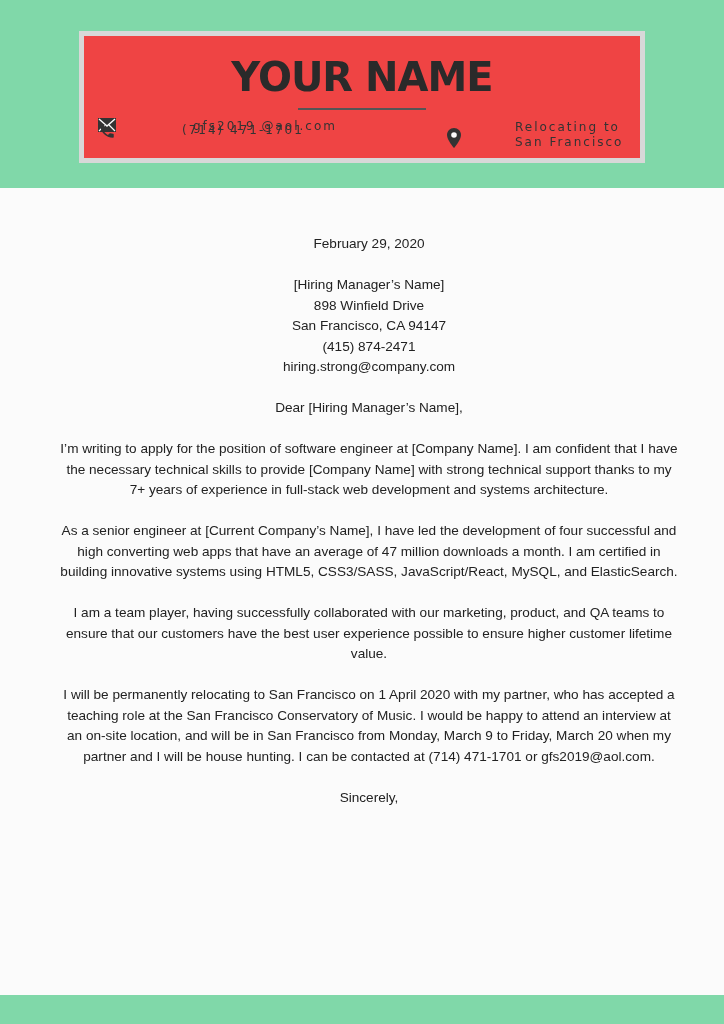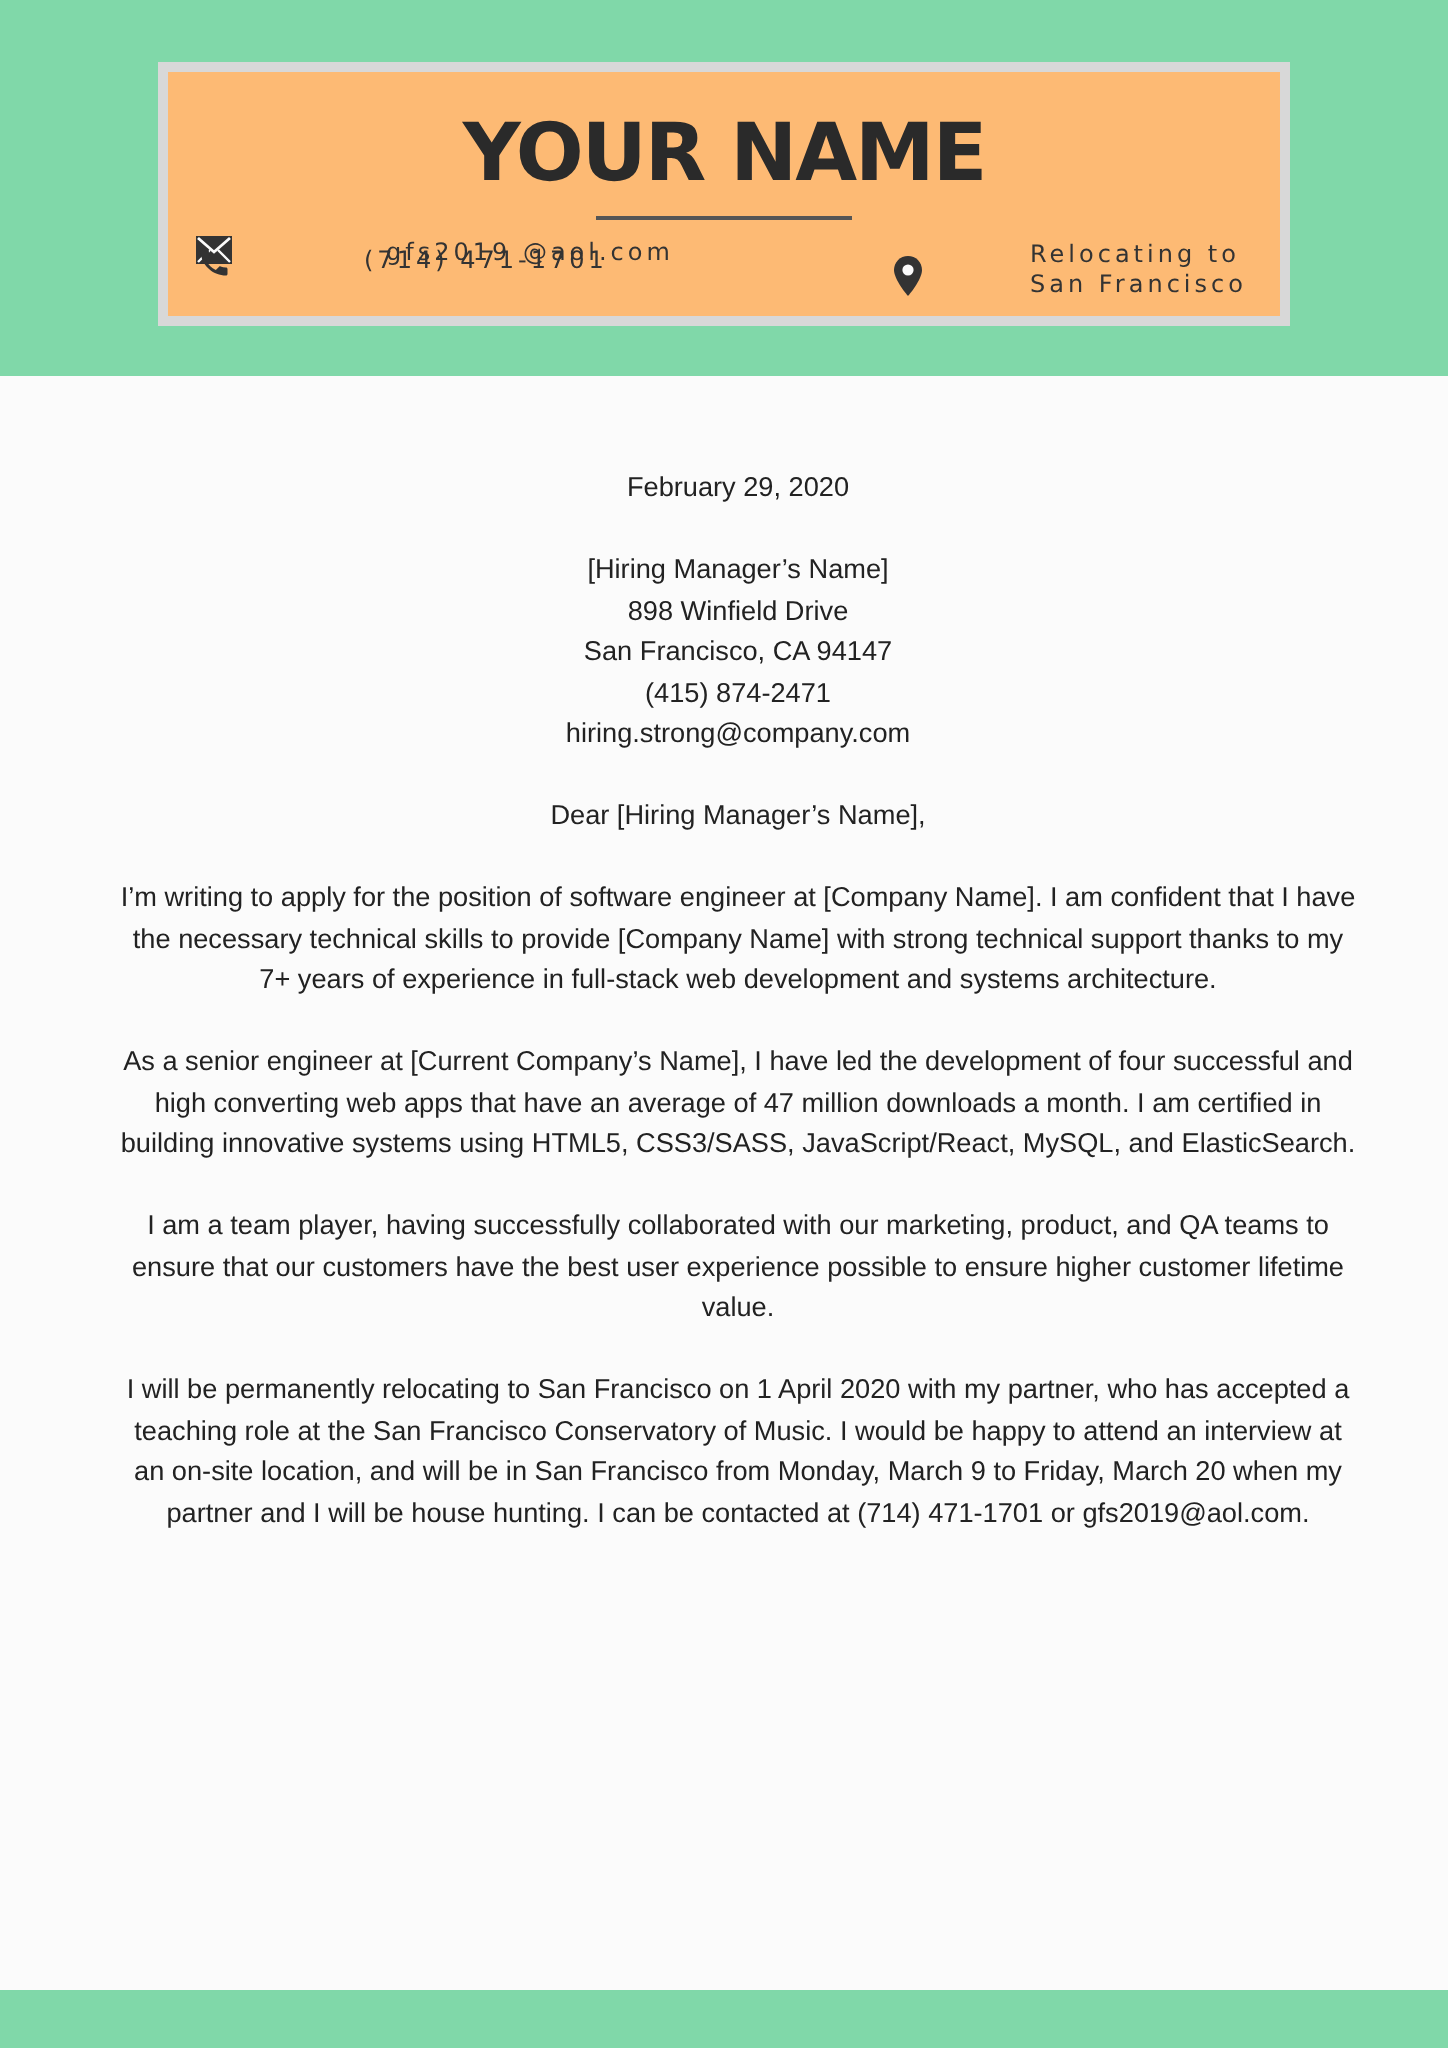--- a/index.html
+++ b/index.html
@@ -12,21 +12,21 @@
   .header-band {
     position: absolute; left: 0; top: 0; width: 724px; height: 188px;
     background: #80d8a9;
   }
   .footer-band {
     position: absolute; left: 0; top: 995px; width: 724px; height: 29px;
     background: #80d8a9;
   }
   .name-card {
     position: absolute; left: 79px; top: 31px; width: 556px; height: 122px;
-    background: #fdba74;
+    background: #ef4444;
     border: 5px solid #d8d8d8;
   }
   .name-title {
     position: absolute; left: 0; right: 0; top: 18px;
     text-align: center;
     font-family: "DejaVu Sans", sans-serif;
     font-weight: bold; font-size: 40px; letter-spacing: -1px;
     color: #2a2a2a;
   }
   .name-rule {
@@ -103,15 +103,16 @@
     <span class="addr-line">898 Winfield Drive</span>
     <span class="addr-line">San Francisco, CA 94147</span>
     <span class="addr-line">(415) 874-2471</span>
     <span class="addr-line">hiring.strong@company.com</span>
   </p>
   <p>Dear [Hiring Manager’s Name],</p>
   <p>I’m writing to apply for the position of software engineer at [Company Name]. I am confident that I have the necessary technical skills to provide [Company Name] with strong technical support thanks to my 7+ years of experience in full-stack web development and systems architecture.</p>
   <p>As a senior engineer at [Current Company’s Name], I have led the development of four successful and high converting web apps that have an average of 47 million downloads a month. I am certified in building innovative systems using HTML5, CSS3/SASS, JavaScript/React, MySQL, and ElasticSearch.</p>
   <p>I am a team player, having successfully collaborated with our marketing, product, and QA teams to ensure that our customers have the best user experience possible to ensure higher customer lifetime value.</p>
   <p>I will be permanently relocating to San Francisco on 1 April 2020 with my partner, who has accepted a teaching role at the San Francisco Conservatory of Music. I would be happy to attend an interview at an on-site location, and will be in San Francisco from Monday, March 9 to Friday, March 20 when my partner and I will be house hunting. I can be contacted at (714) 471-1701 or gfs2019@aol.com.</p>
+  <p>Sincerely,</p>
 </div>
 
 <div class="footer-band"></div>
 
 </body></html>

